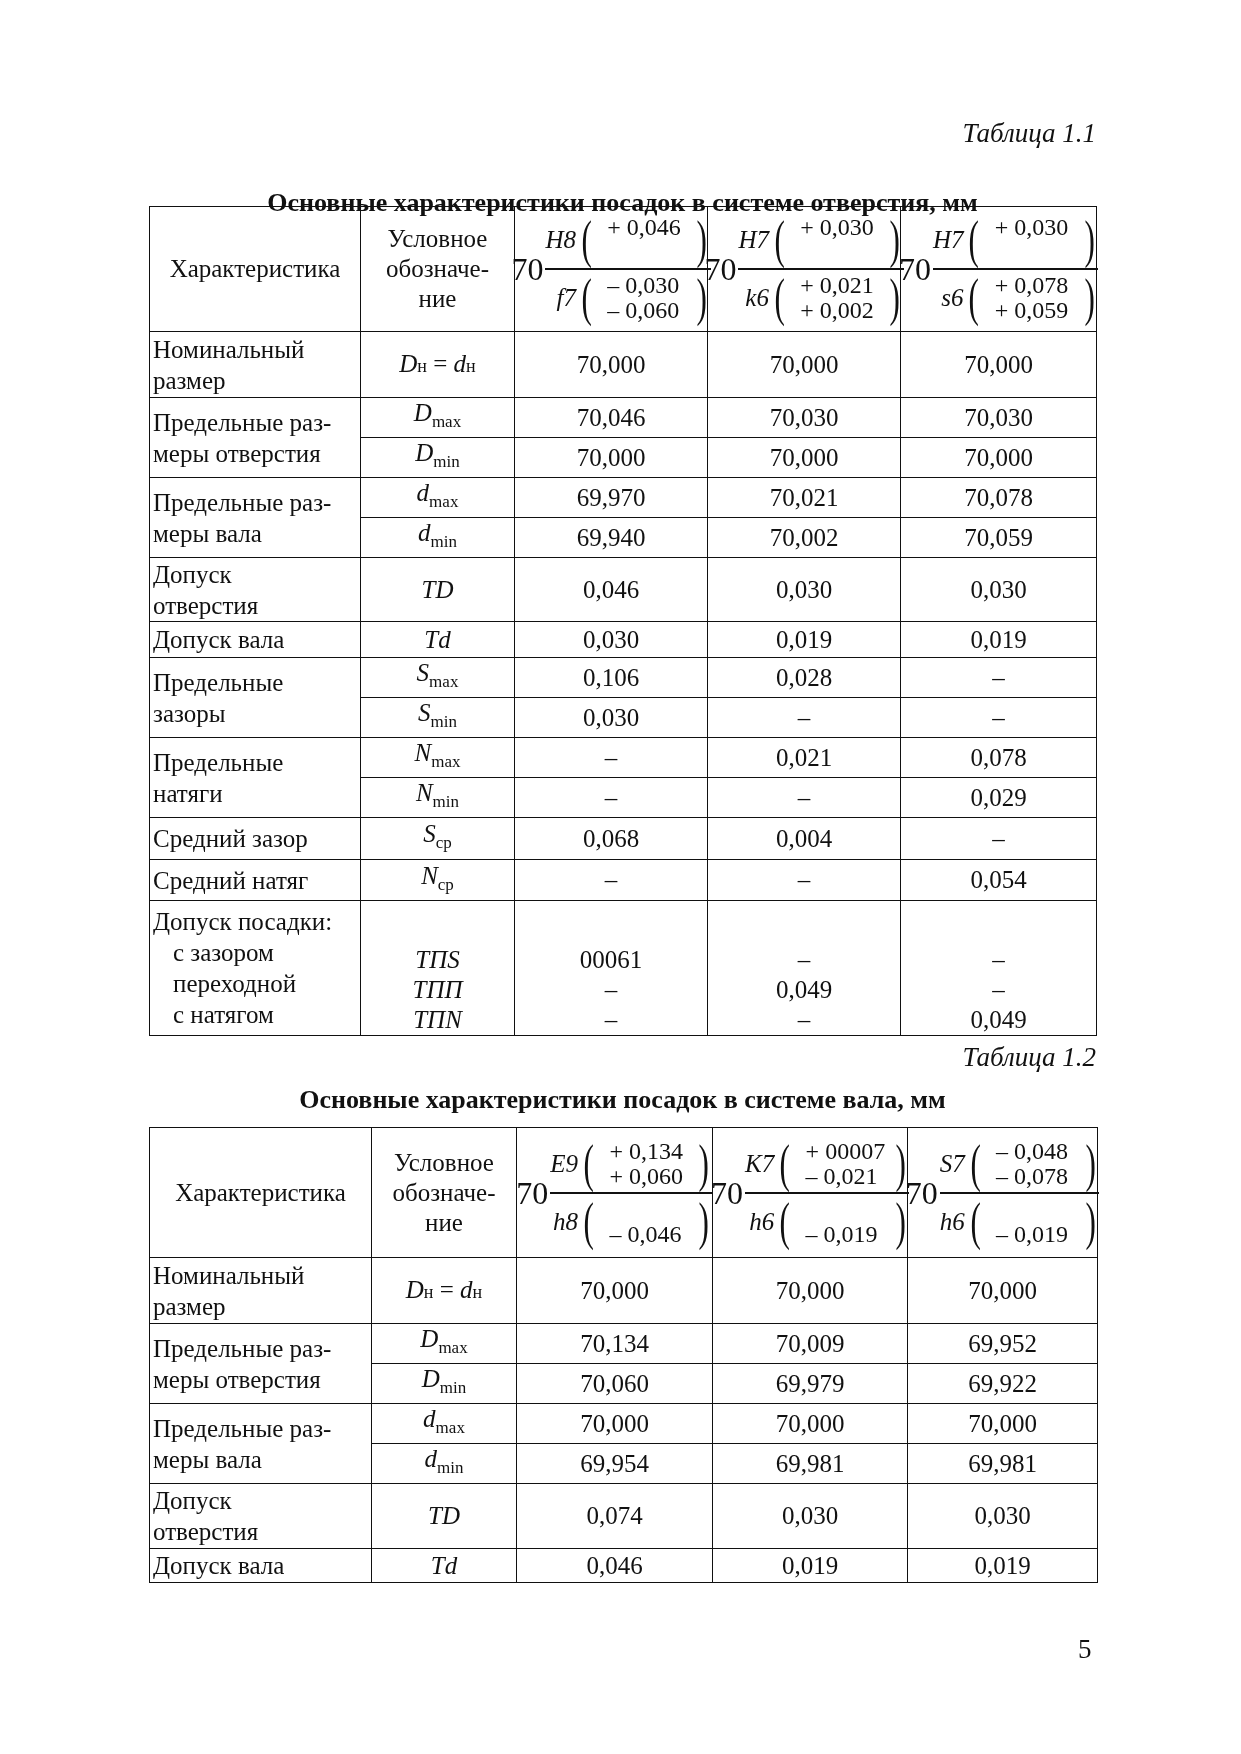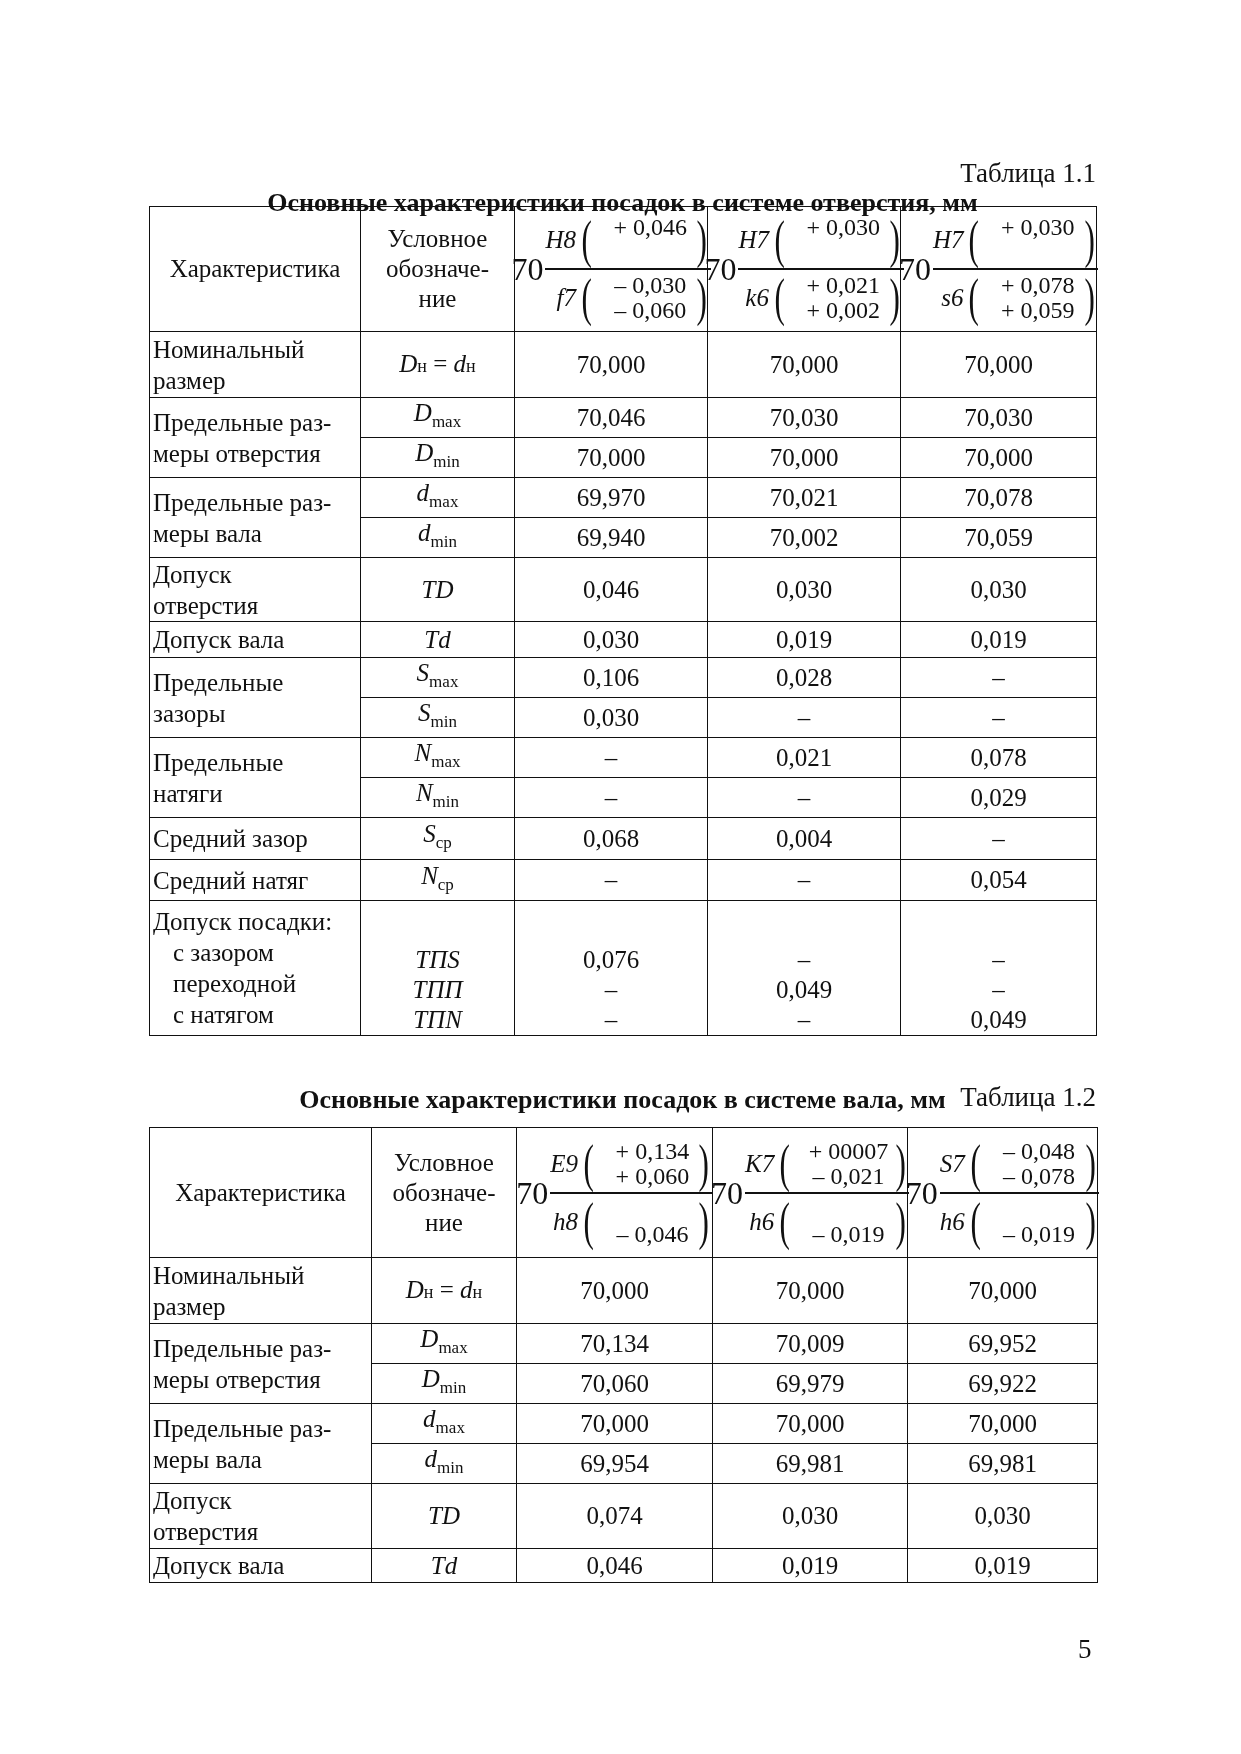--- a/index.html
+++ b/index.html
@@ -1,39 +1,39 @@
 <!DOCTYPE html>
 <html><head>
 <meta charset="utf-8">
 <style>
   html, body { margin: 0; padding: 0; background: #ffffff; }
   body { width: 1241px; height: 1754px; position: relative; overflow: hidden;
          font-family: "Liberation Serif", "DejaVu Serif", serif; color: #111; }
-  .caption { position: absolute; right: 145px; font-size: 27px; margin-top: 40px; }
+  .caption { position: absolute; right: 145px; font-style: italic; font-size: 27px; }
   .title { position: absolute; left: 149px; width: 947px; text-align: center;
            font-weight: bold; font-size: 26px; }
   table.fit { position: absolute; left: 149px; border-collapse: collapse;
               font-size: 25px; table-layout: fixed; }
   table.fit td { border: 1.5px solid #111; padding: 0 2px; vertical-align: middle;
                  text-align: center; line-height: 30px; }
   table.fit td.char { text-align: left; padding-left: 3px; line-height: 31px; margin-left: 43px; }
   table.fit td.sym { font-style: italic; }
   .sub { font-style: normal; font-size: 17px; vertical-align: -6px; }
   .subc { font-style: normal; font-size: 18px; }
   .hdr-char { text-align: center !important; }
   .fit-cell { position: relative; height: 124px; }
   .fit-box { display: flex; align-items: center; justify-content: center; height: 100%; }
   .fit-base { font-size: 32px; margin-right: 2px; }
   .frac { display: inline-flex; flex-direction: column; align-items: stretch; }
   .frac .num, .frac .den { display: flex; align-items: center; justify-content: flex-end; height: 56px; }
   .frac .bar { border-top: 2px solid #111; }
   .grade { font-style: italic; font-size: 25px; margin-right: 2px; text-align: right; }
   .paren { display: inline-flex; align-items: stretch; }
   .paren .lp, .paren .rp { font-size: 52px; line-height: 52px; font-weight: 200; transform: scaleX(0.6); }
-  .dev { display: flex; flex-direction: column; justify-content: center; font-size: 24px; line-height: 25px; text-align: center; min-width: 86px; margin-left: 12px; }
+  .dev { display: flex; flex-direction: column; justify-content: center; font-size: 24px; line-height: 25px; text-align: left; min-width: 86px; margin-left: 12px; }
   .dev span { height: 25px; }
   .stack { display: flex; flex-direction: column; }
   .indent { padding-left: 20px; }
   .pagenum { position: absolute; left: 1078px; top: 1634px; font-size: 27px; }
 </style>
 </head>
 <body>
 
 <div class="caption" style="top:118px;">Таблица 1.1</div>
 <div class="title" style="top:176px;margin-top:12px;">Основные характеристики посадок в системе отверстия, мм</div>
@@ -283,21 +283,21 @@
     </td>
     <td class="sym" style="vertical-align:bottom;">
       <div class="stack">
         <span>TПS</span>
         <span>TПП</span>
         <span>TПN</span>
       </div>
     </td>
     <td style="vertical-align:bottom;">
       <div class="stack">
-        <span>0,076</span>
+        <span>00061</span>
         <span>–</span>
         <span>–</span>
       </div>
     </td>
     <td style="vertical-align:bottom;">
       <div class="stack">
         <span>–</span>
         <span>0,049</span>
         <span>–</span>
       </div>

